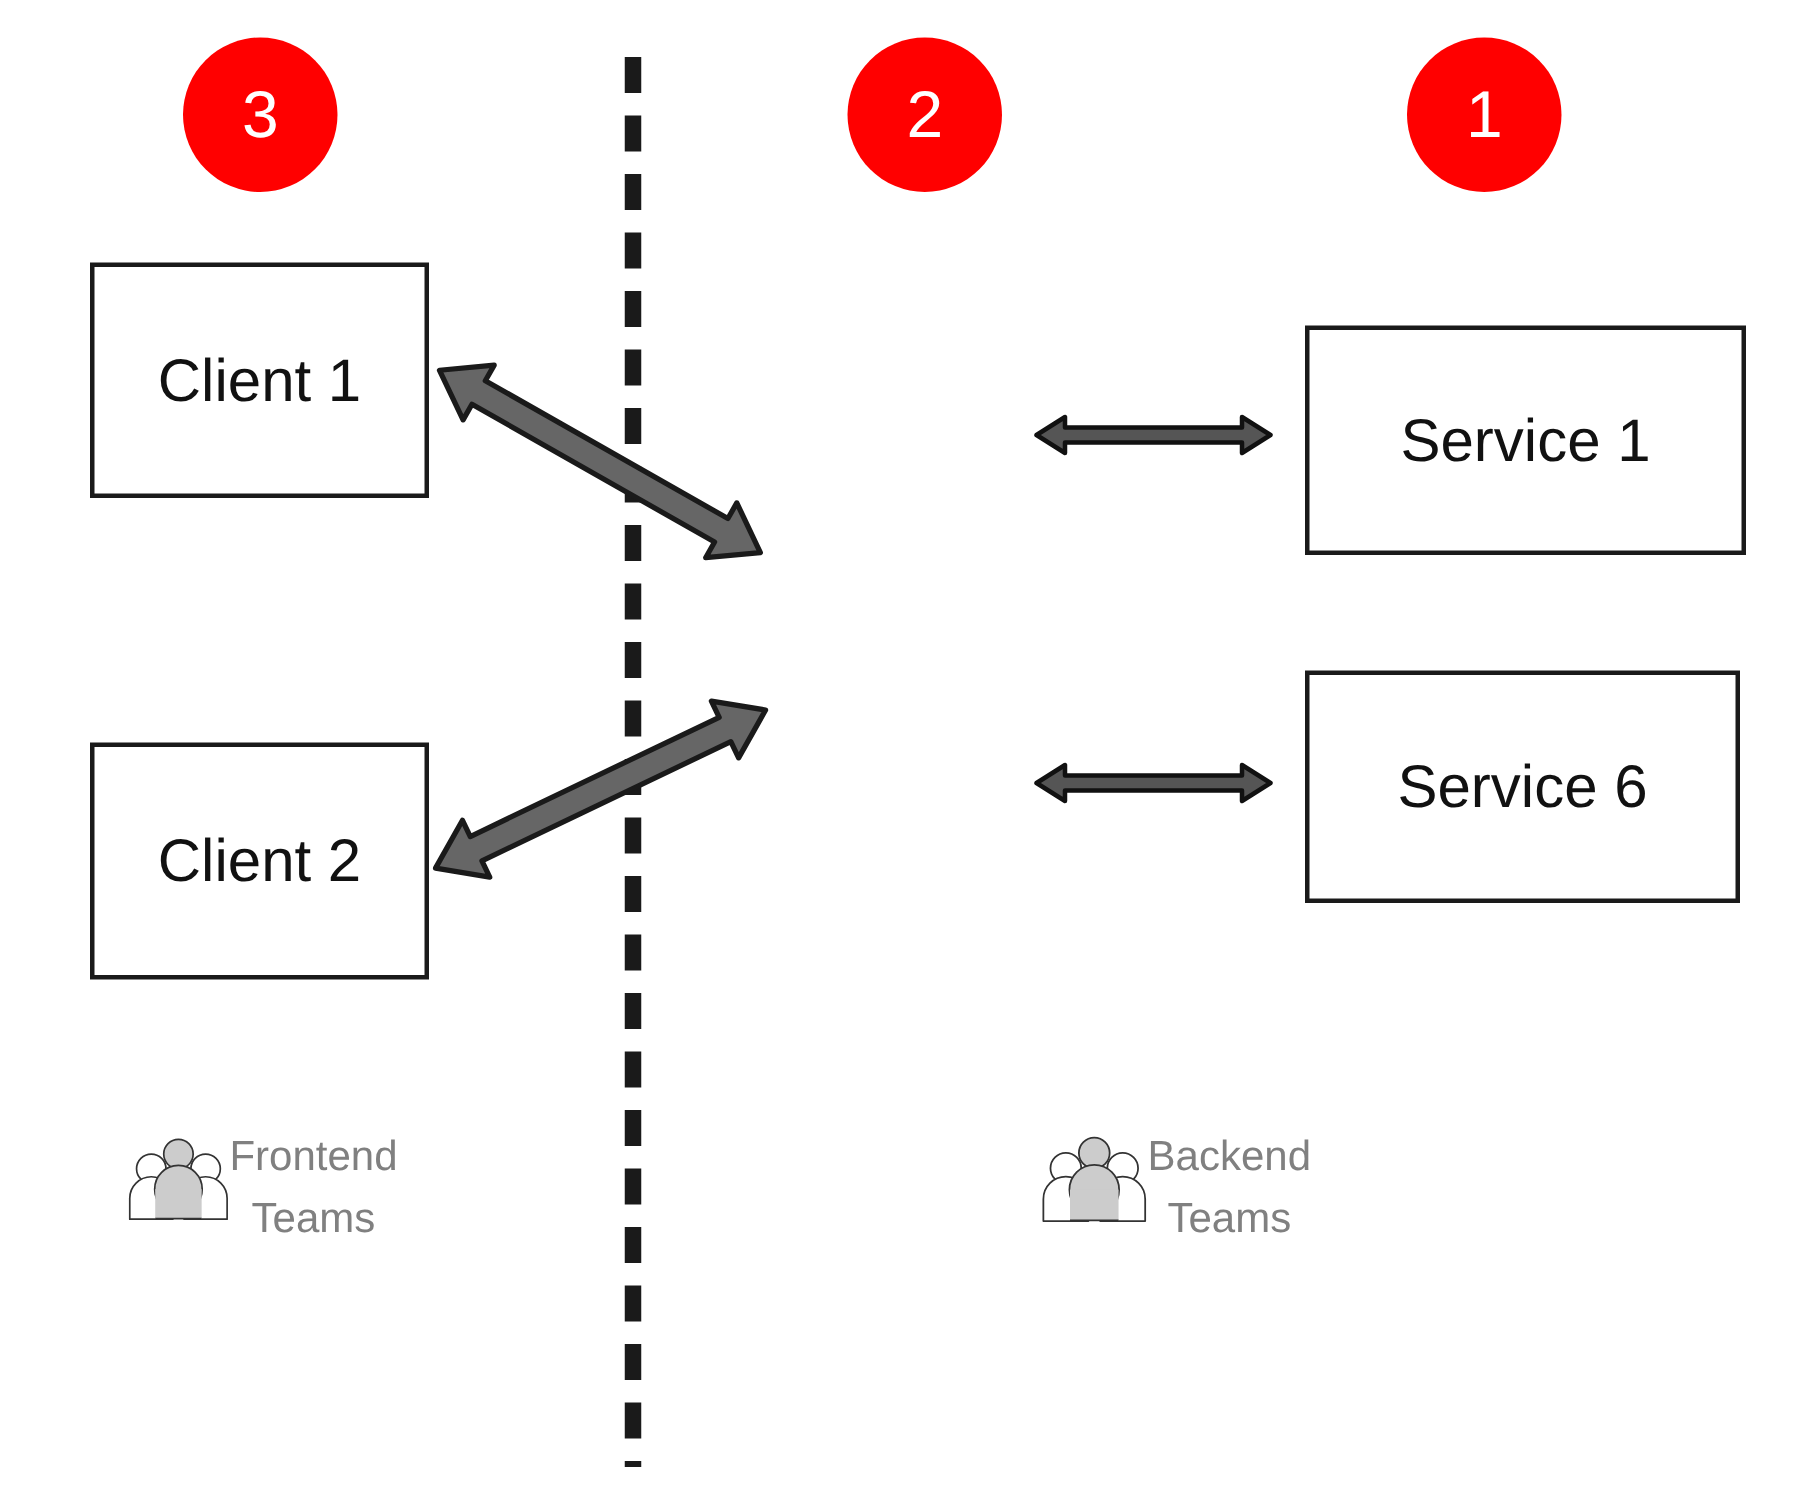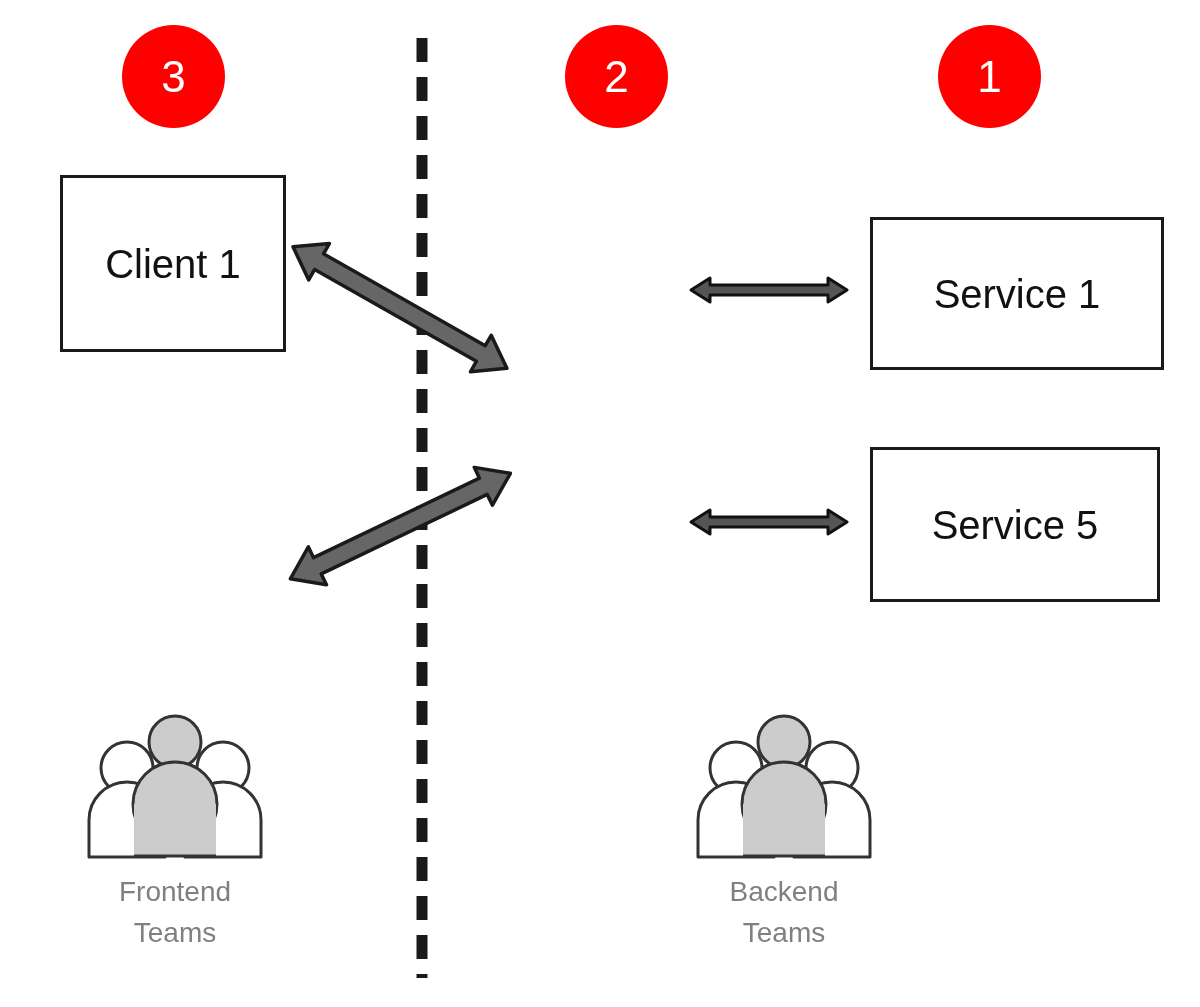--- a/index.html
+++ b/index.html
@@ -53,21 +53,20 @@
     font-family: "Liberation Sans", sans-serif;
     font-size: 40px;
     line-height: 1.1;
     text-align: center;
   }
 
   
   .team-group {
     position: absolute;
     display: flex;
-    flex-direction: column;
     align-items: center;
   }
   .team-icon {
     display: block;
   }
   .team-label {
     margin-top: 12px;
     color: #808080;
     font-family: "Liberation Sans", sans-serif;
     font-size: 28px;
@@ -147,32 +146,35 @@
   </div>
 
   <div class="marker" style="left:565px; top:25px; width:103px; height:103px; background:#FF0000;">
     <span>2</span>
   </div>
 
   <div class="marker" style="left:938px; top:25px; width:103px; height:103px; background:#FF0000;">
     <span>1</span>
   </div>
 
-  <div class="node-box" style="left:60px; top:175px; width:226px; height:177px;align-items:center;">
+  <div class="node-box" style="left:60px; top:175px; width:226px; height:157px;align-items:center;">
     <span>Client 1</span>
   </div>
 
+  <div class="node-box" style="left:60px; top:495px; width:226px; height:158px;">
+    <span>Client 2</span>
+  </div>
 
 
   <div class="node-box" style="left:870px; top:217px; width:294px; height:153px;">
     <span>Service 1</span>
   </div>
 
   <div class="node-box" style="left:870px; top:447px; width:290px; height:155px;">
-    <span>Service 5</span>
+    <span>Service 6</span>
   </div>
 
   <div class="team-group" style="left:85px; top:712px; width:180px;">
     <svg class="team-icon" width="180" height="148" viewBox="0 0 180 148">
 
       <circle cx="42" cy="56" r="26" fill="#FFFFFF" stroke="#333333" stroke-width="3"></circle>
       <path d="M 4 145 L 4 108 A 38 38 0 0 1 80 108 L 80 145 Z" fill="#FFFFFF" stroke="#333333" stroke-width="3" stroke-linejoin="round"></path>
 
       <circle cx="138" cy="56" r="26" fill="#FFFFFF" stroke="#333333" stroke-width="3"></circle>
       <path d="M 100 145 L 100 108 A 38 38 0 0 1 176 108 L 176 145 Z" fill="#FFFFFF" stroke="#333333" stroke-width="3" stroke-linejoin="round"></path>

